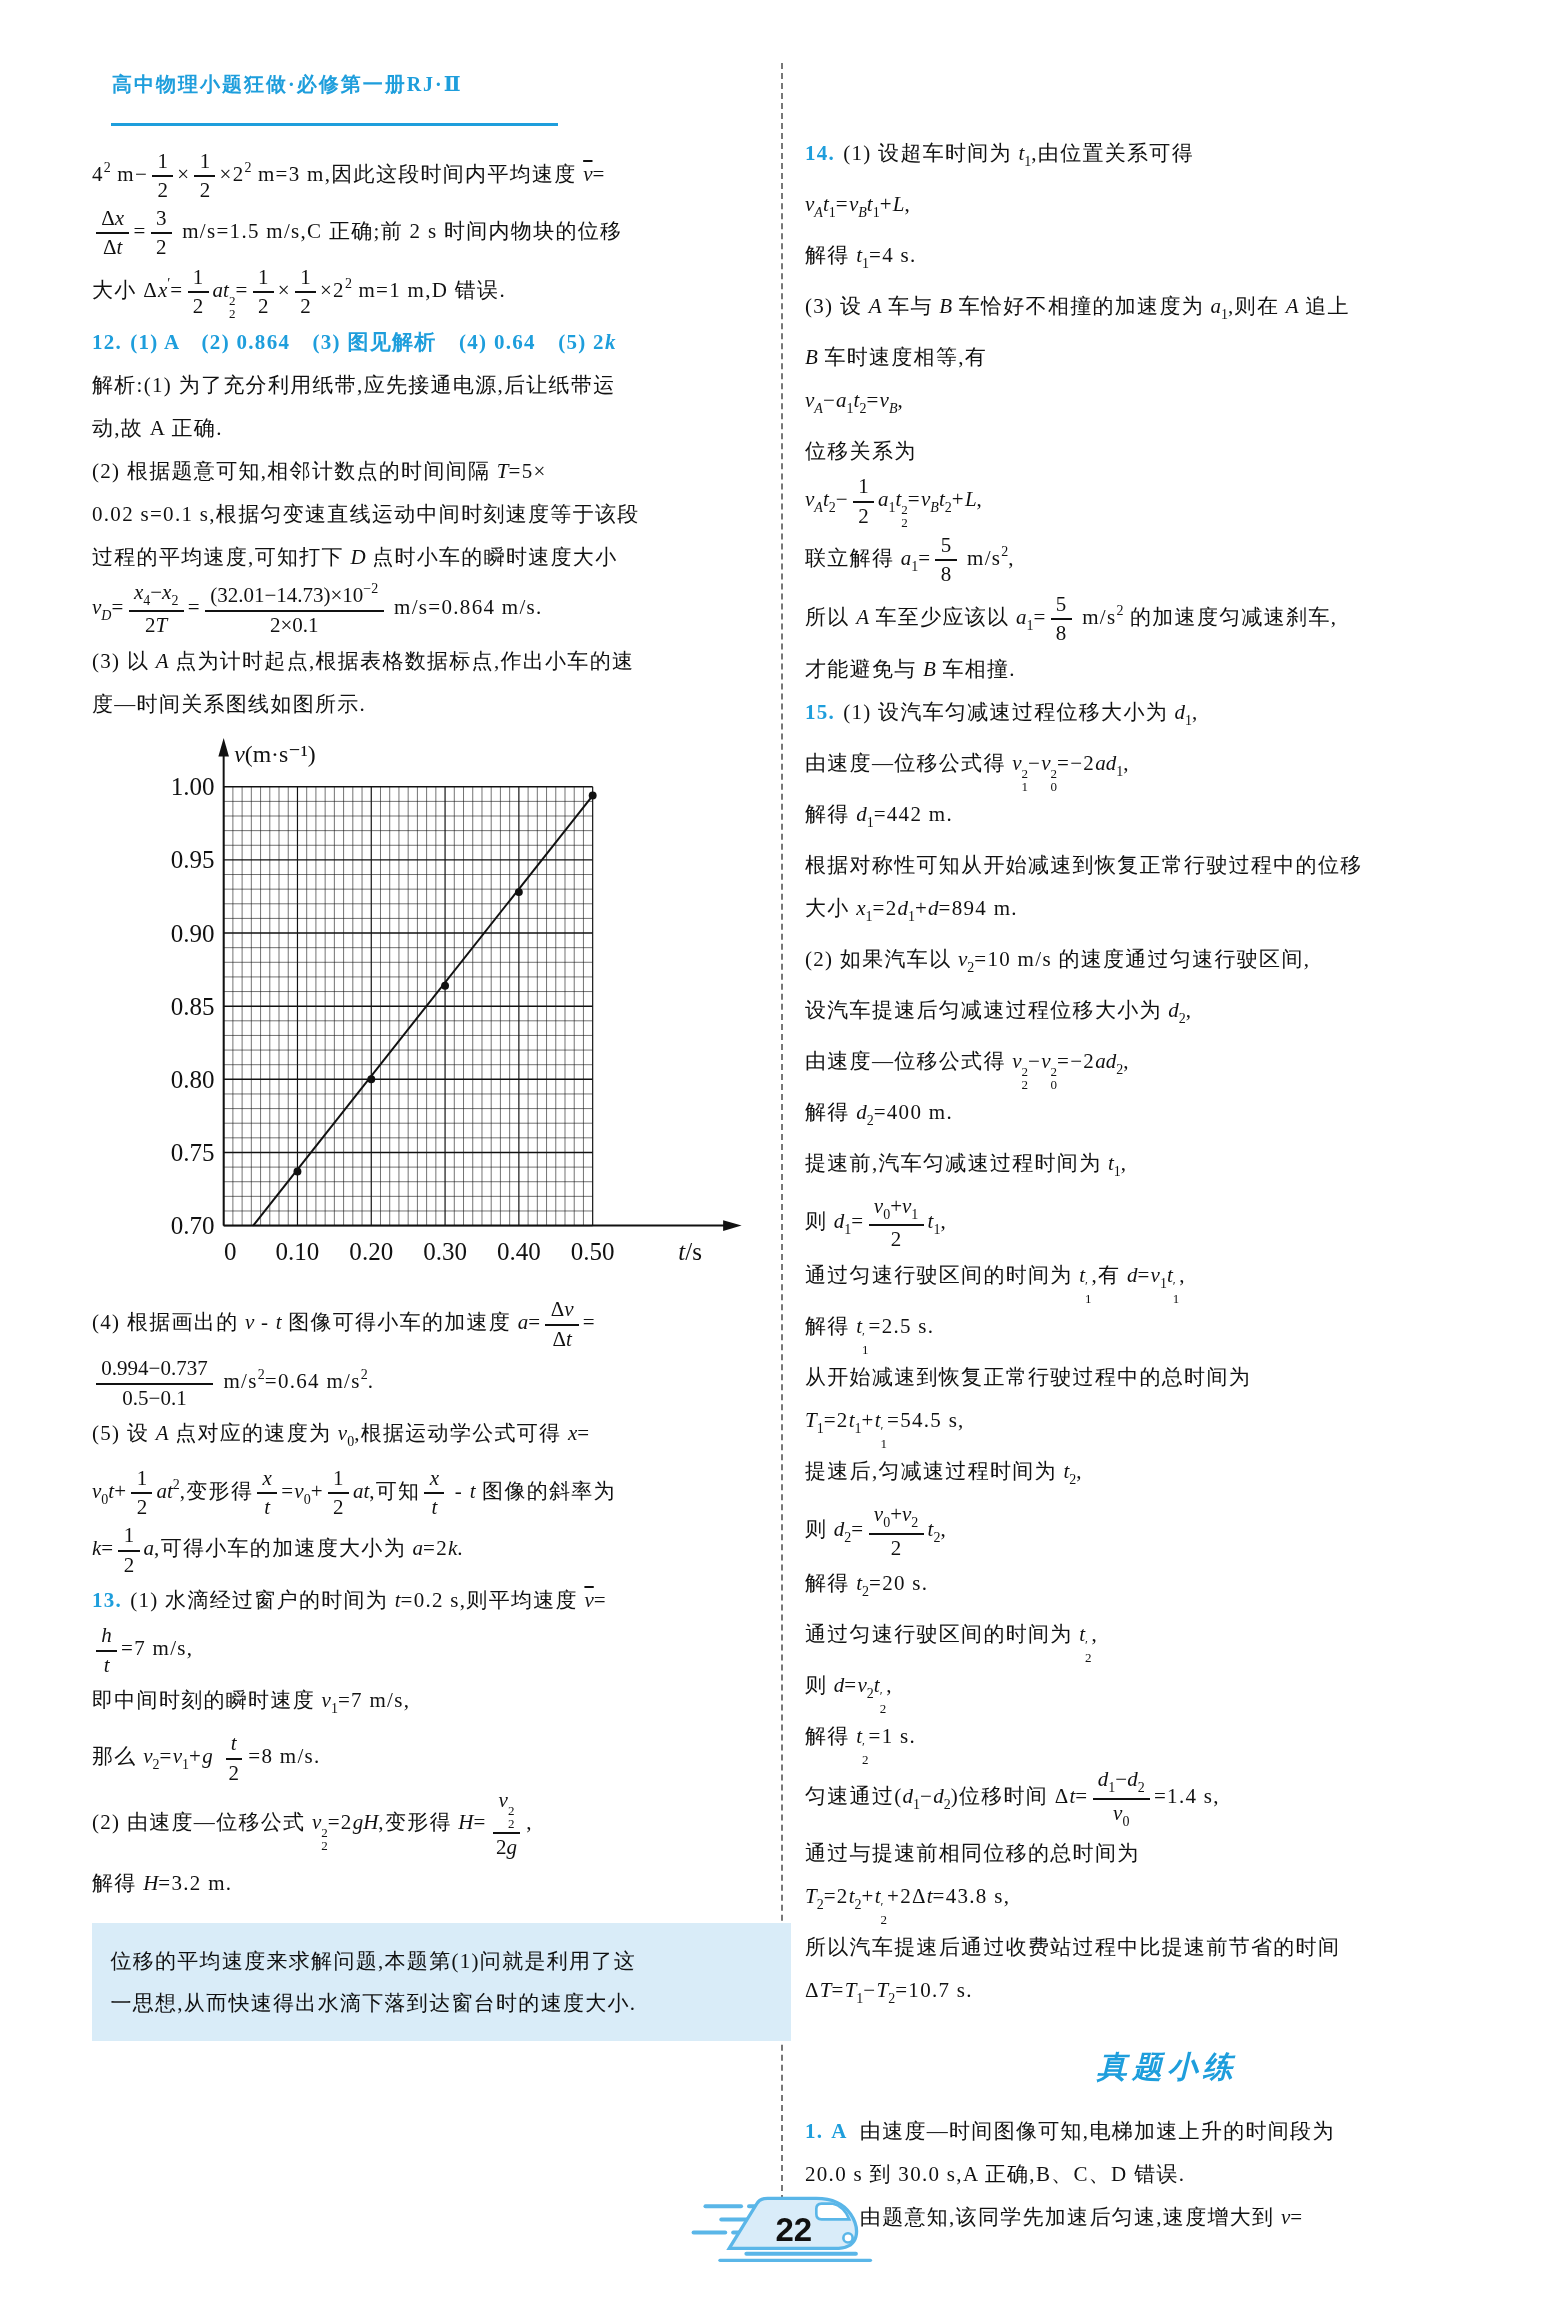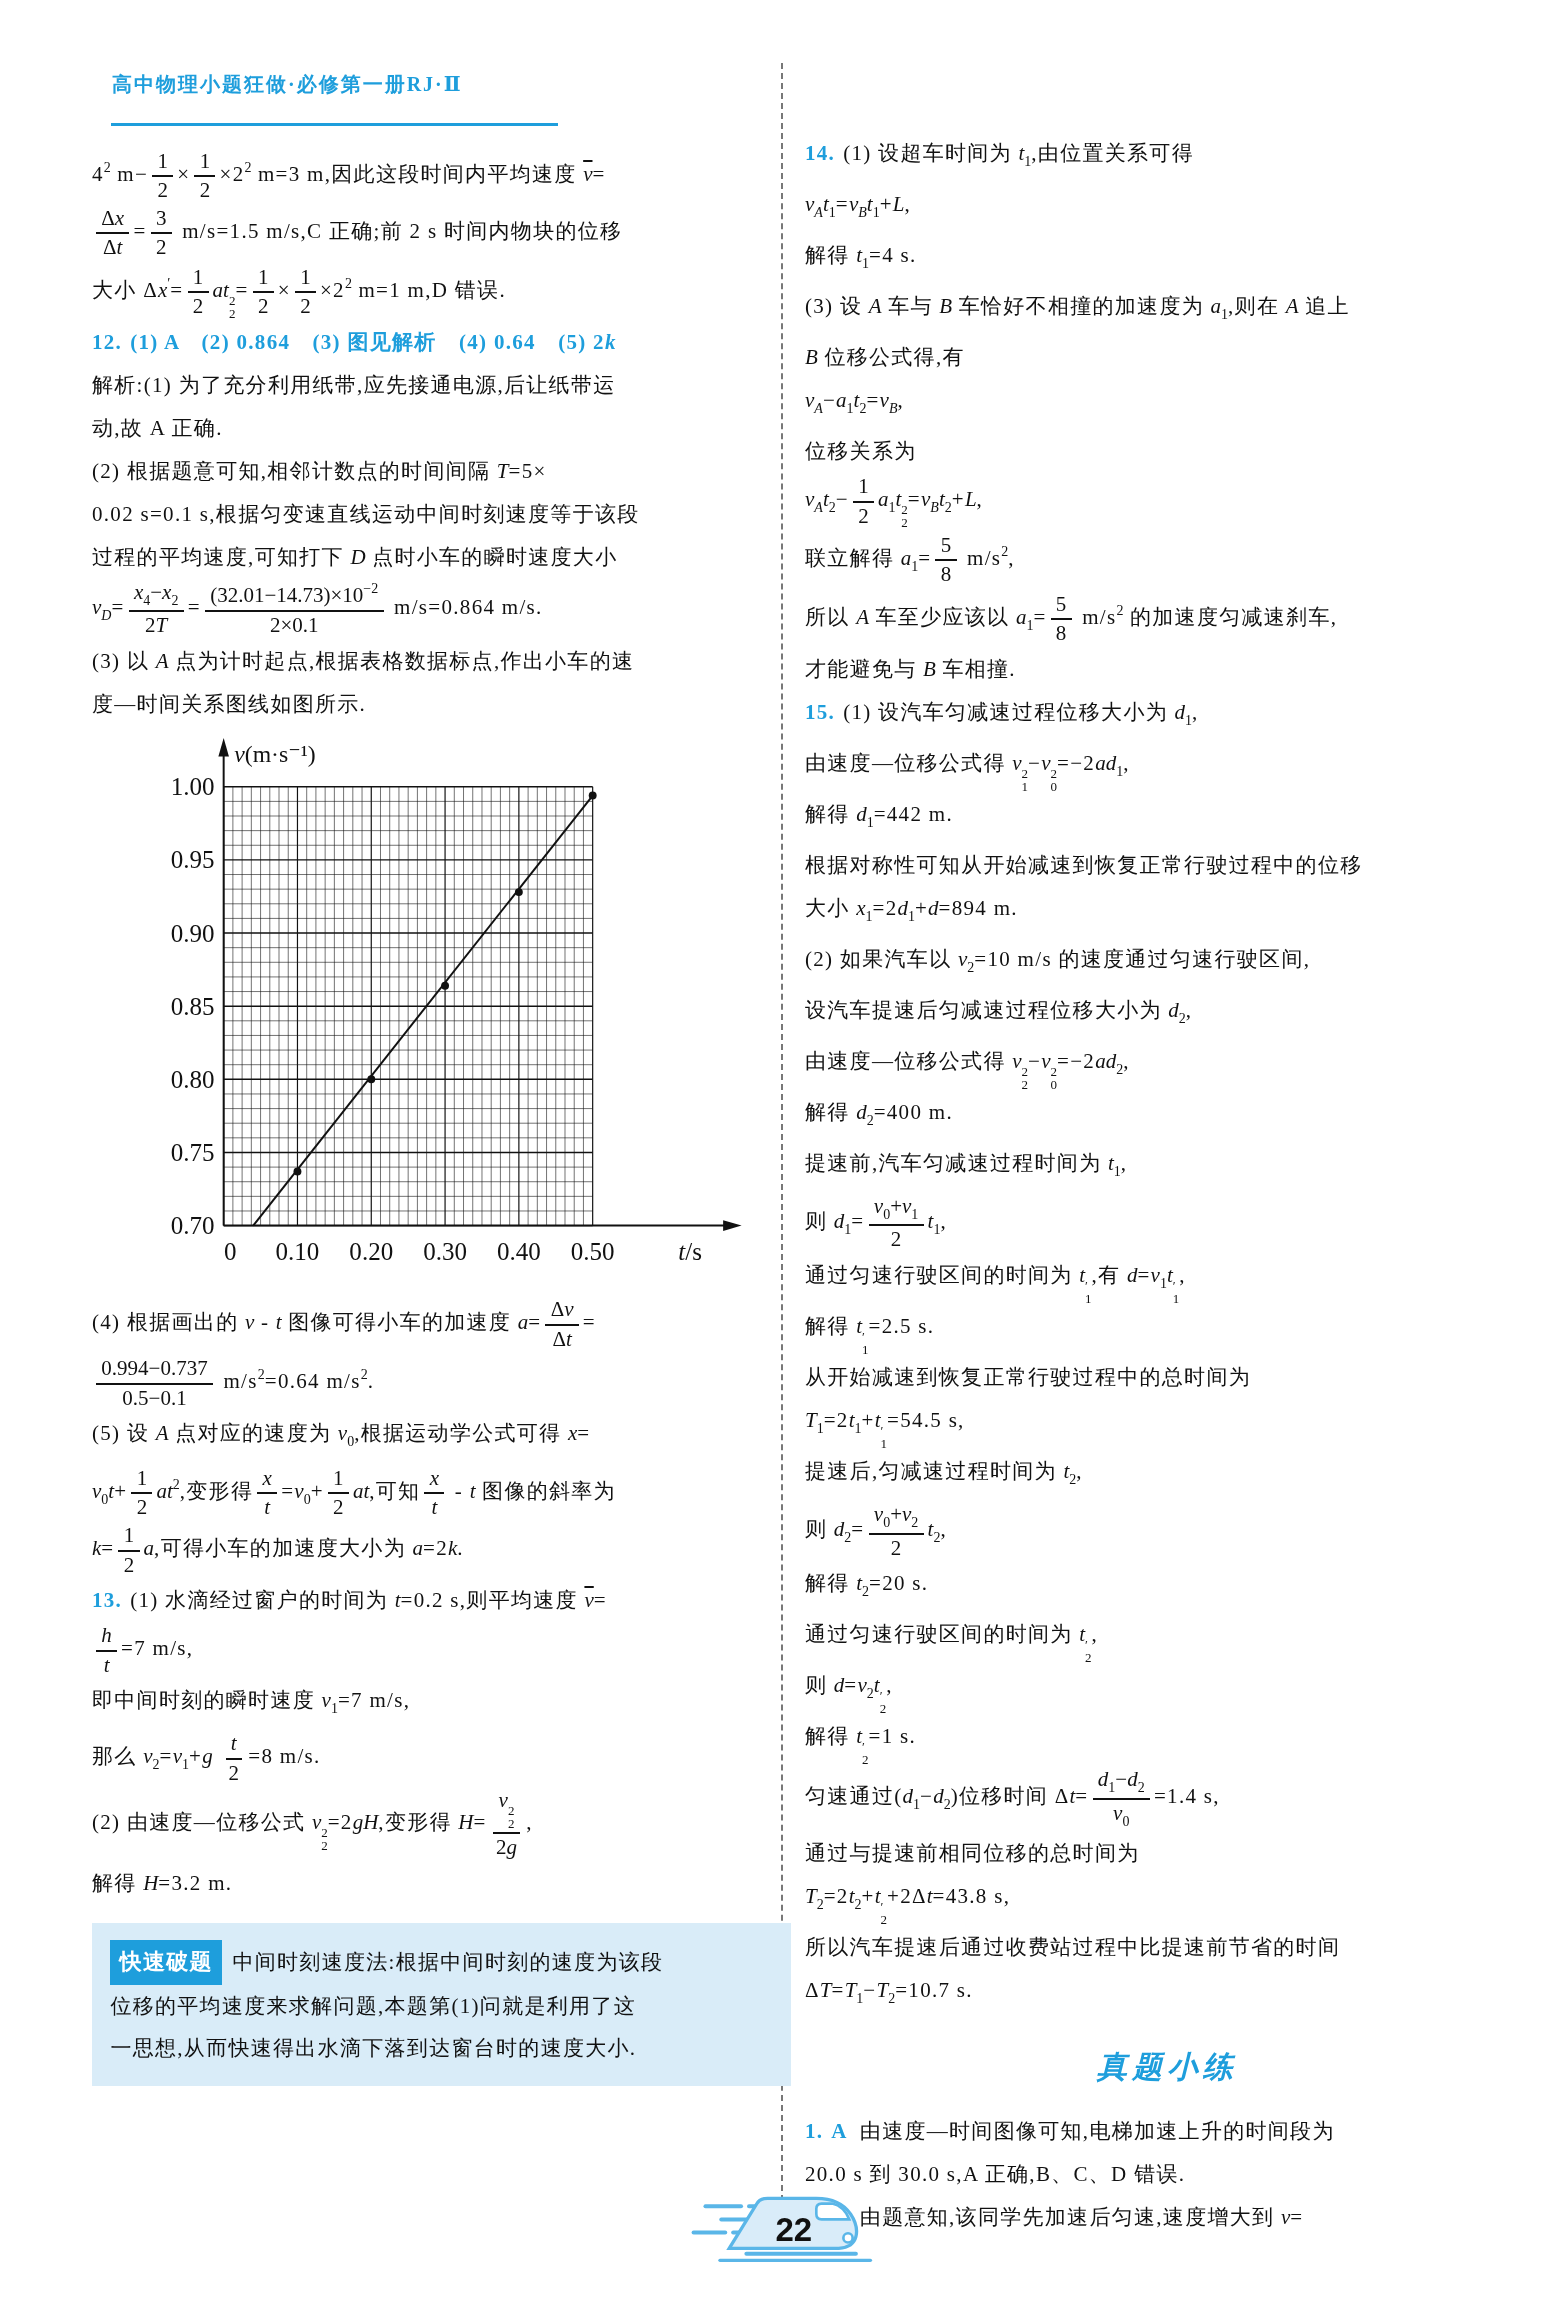--- a/index.html
+++ b/index.html
@@ -235,31 +235,30 @@
         <span>2</span>
       </span><span>=2</span><span class="it">g</span><span class="it">H</span><span>,变形得 </span><span class="it">H</span><span>=</span><span class="frac">
         <span class="fnum"><span class="it">v</span><span class="ss">
             <span>2</span>
             <span>2</span>
           </span></span>
         <span class="fden"><span>2</span><span class="it">g</span></span>
       </span><span>,</span></div>
     <div class="line"><span>解得 </span><span class="it">H</span><span>=3.2 m.</span></div>
     <div class="kbox">
-      <div class="bline"><span class="lbl">快速破题</span><span>中间时刻速度法:根据中间时刻的速度为该段</span></div>
       <div class="bline"><span>位移的平均速度来求解问题,本题第(1)问就是利用了这</span></div>
       <div class="bline"><span>一思想,从而快速得出水滴下落到达窗台时的速度大小.</span></div>
     </div>
   </div>
 <div class="colR" id="colR">
     <div class="line"><span class="qn">14.</span><span>(1) 设超车时间为 </span><span class="it">t</span><span class="sb">1</span><span>,由位置关系可得</span></div>
     <div class="line"><span class="it">v</span><span class="sb it">A</span><span class="it">t</span><span class="sb">1</span><span>=</span><span class="it">v</span><span class="sb it">B</span><span class="it">t</span><span class="sb">1</span><span>+</span><span class="it">L</span><span>,</span></div>
     <div class="line"><span>解得 </span><span class="it">t</span><span class="sb">1</span><span>=4 s.</span></div>
     <div class="line"><span>(3) 设 </span><span class="it">A</span><span> 车与 </span><span class="it">B</span><span> 车恰好不相撞的加速度为 </span><span class="it">a</span><span class="sb">1</span><span>,则在 </span><span class="it">A</span><span> 追上</span></div>
-    <div class="line"><span class="it">B</span><span> 位移公式得,有</span></div>
+    <div class="line"><span class="it">B</span><span> 车时速度相等,有</span></div>
     <div class="line"><span class="it">v</span><span class="sb it">A</span><span>−</span><span class="it">a</span><span class="sb">1</span><span class="it">t</span><span class="sb">2</span><span>=</span><span class="it">v</span><span class="sb it">B</span><span>,</span></div>
     <div class="line"><span>位移关系为</span></div>
     <div class="line"><span class="it">v</span><span class="sb it">A</span><span class="it">t</span><span class="sb">2</span><span>−</span><span class="frac">
         <span class="fnum"><span>1</span></span>
         <span class="fden"><span>2</span></span>
       </span><span class="it">a</span><span class="sb">1</span><span class="it">t</span><span class="ss">
         <span>2</span>
         <span>2</span>
       </span><span>=</span><span class="it">v</span><span class="sb it">B</span><span class="it">t</span><span class="sb">2</span><span>+</span><span class="it">L</span><span>,</span></div>
     <div class="line"><span>联立解得 </span><span class="it">a</span><span class="sb">1</span><span>=</span><span class="frac">

